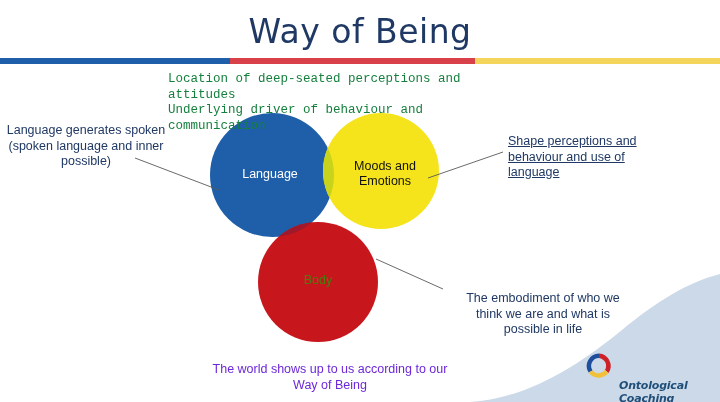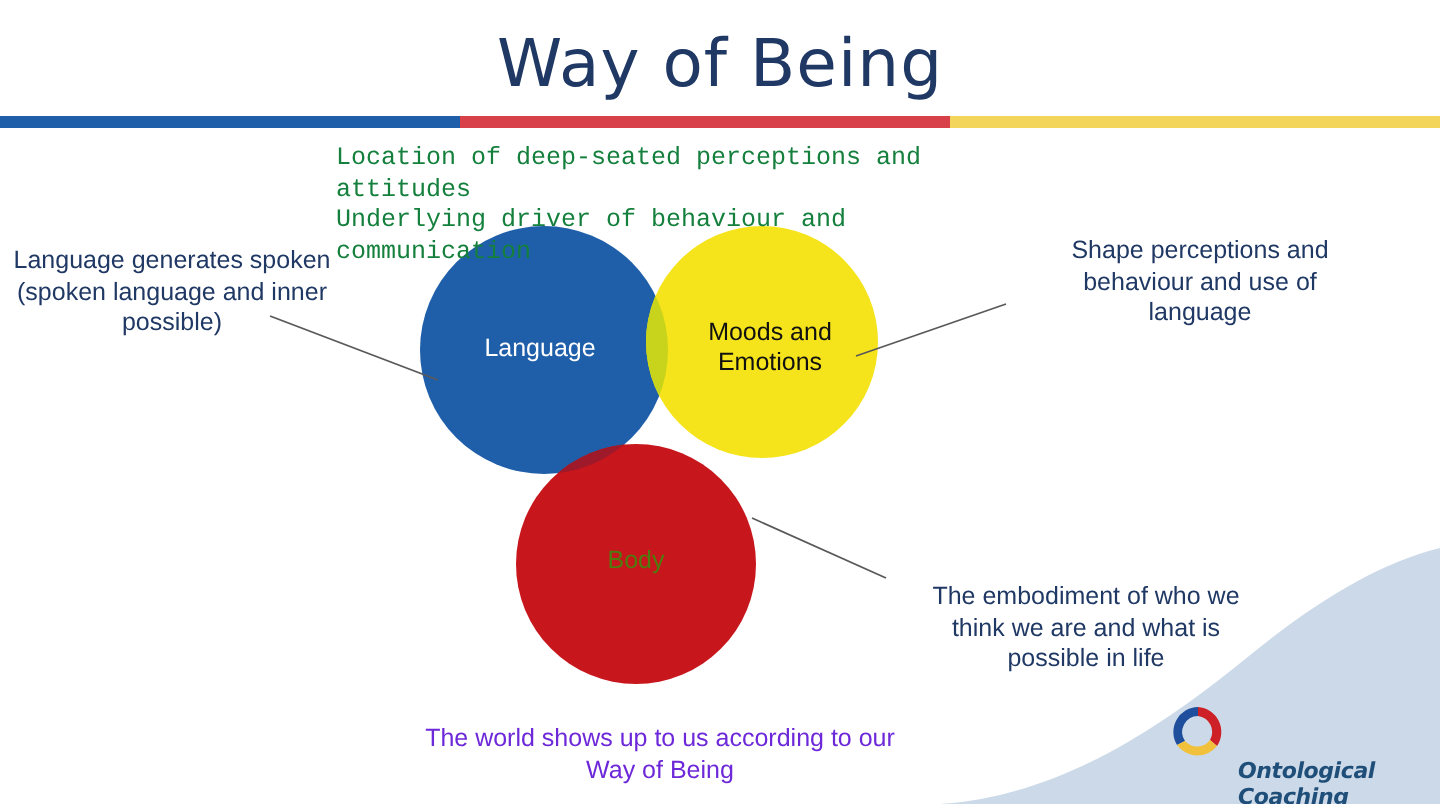--- a/index.html
+++ b/index.html
@@ -36,21 +36,21 @@
   
   .note{
     position:absolute;
     color:#1F3864;
     font-size:12.5px;
     line-height:15.5px;
     font-family:"Liberation Sans", sans-serif;
   }
   #note-top{left:168px;top:72px;width:320px;text-align:left;}
   #note-left{left:0px;top:123px;width:172px;text-align:center;}
-  #note-right{left:508px;top:118px;width:184px;text-align:center;}
+  #note-right{left:508px;top:134px;width:184px;text-decoration:underline;}
   #note-bottom-right{left:448px;top:279px;width:190px;text-align:center;margin-top:12px;}
   #note-bottom{left:180px;top:362px;width:300px;text-align:center;}
 
   
   .venn-label{
     position:absolute;text-align:center;
     font-size:12.5px;line-height:15px;
     font-family:"Liberation Sans", sans-serif;
   }
   #label-language{left:215px;top:167px;width:110px;color:#ffffff;}

